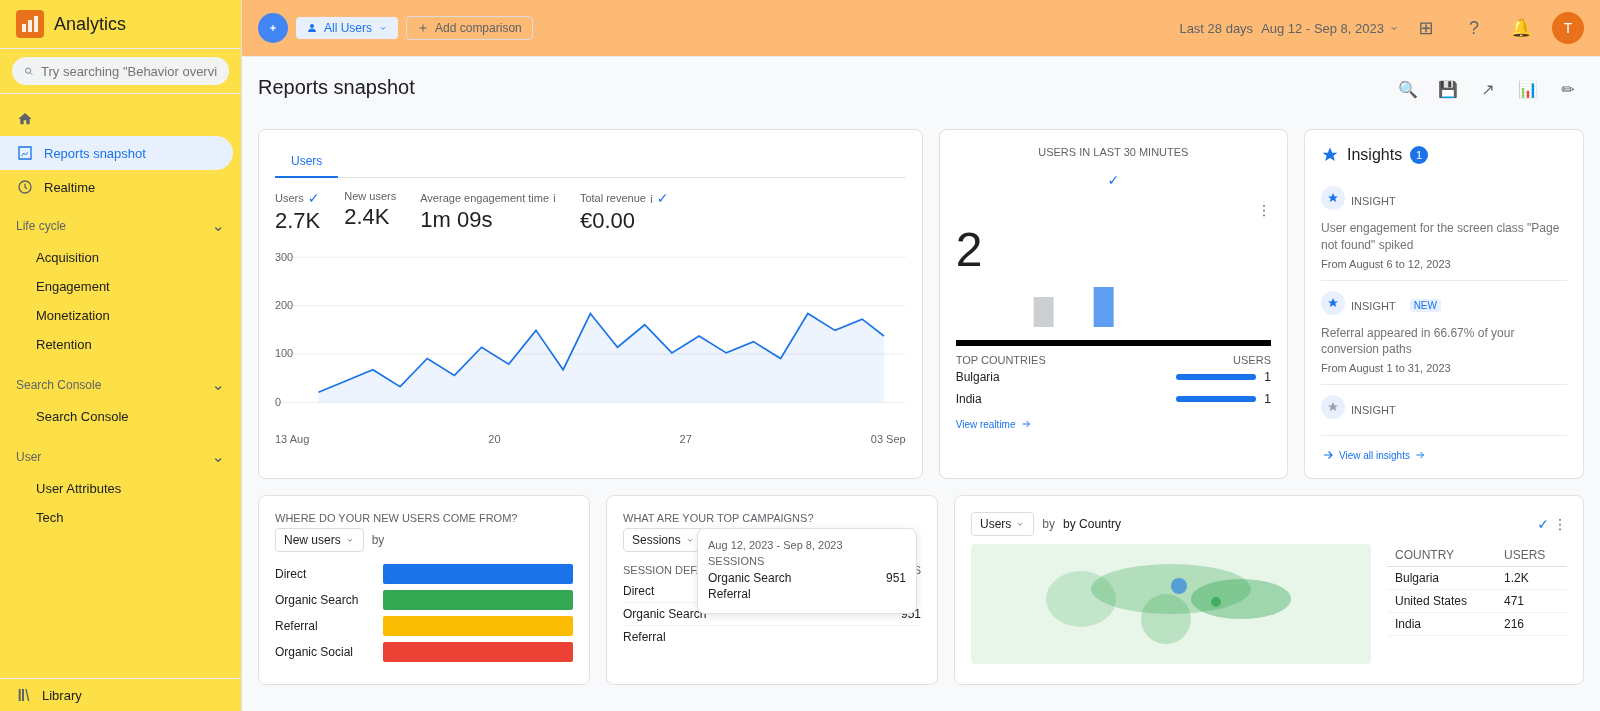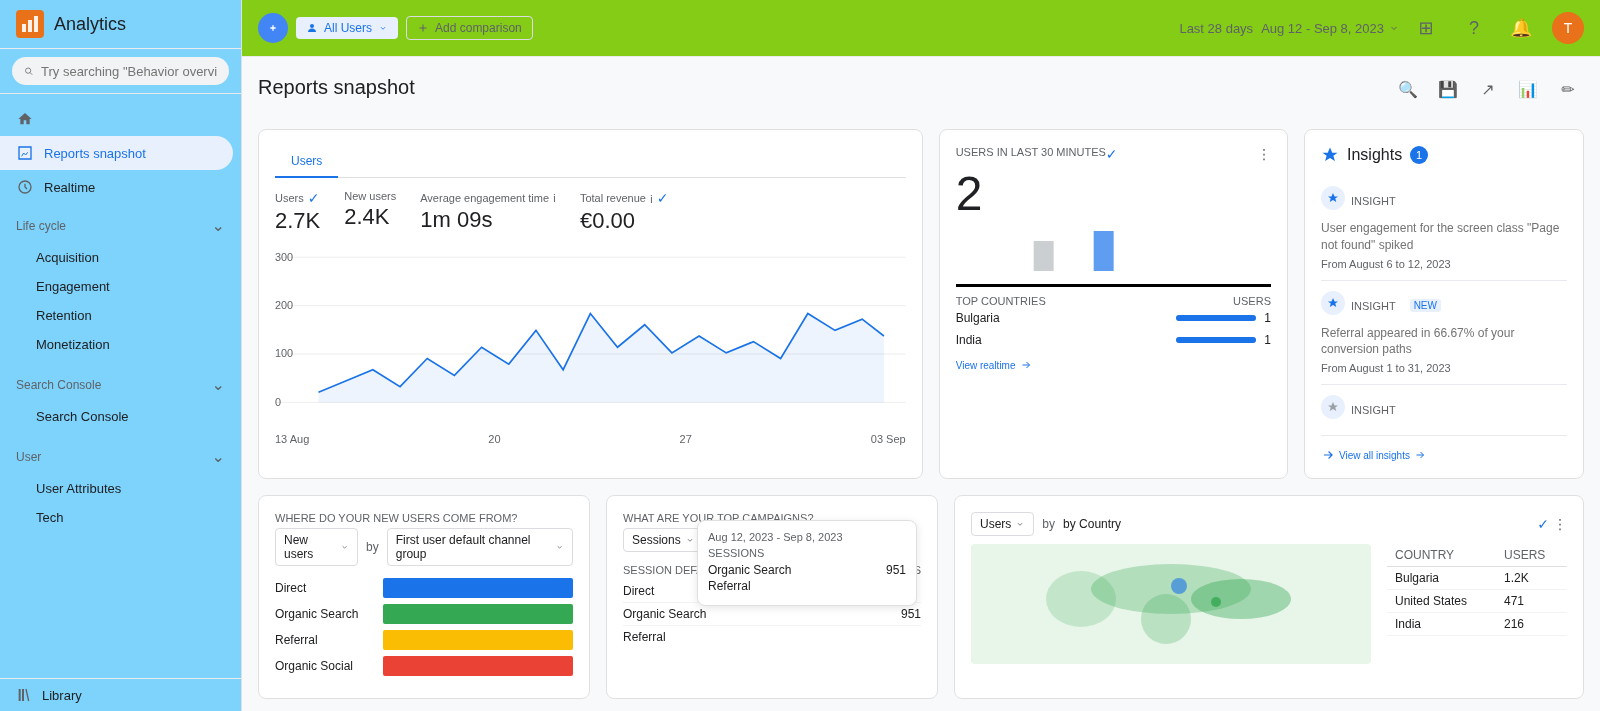--- a/index.html
+++ b/index.html
@@ -1,37 +1,37 @@
 <!DOCTYPE html>
 <html><head>
   <meta charset="utf-8">
   <style>
     * { box-sizing: border-box; margin: 0; padding: 0; }
     body { font-family: 'Google Sans', Arial, sans-serif; background: #f8f9fa; color: #202124; font-size: 13px; display: flex; height: 711px; overflow: hidden; }
 
     
-    .sidebar { width: 242px; background: #7dd3fc; border-right: 1px solid #e0e0e0; display: flex; flex-direction: column; flex-shrink: 0; }
+    .sidebar { width: 242px; background: #fde047; border-right: 1px solid #e0e0e0; display: flex; flex-direction: column; flex-shrink: 0; }
     .sidebar-header { display: flex; align-items: center; gap: 10px; padding: 10px 16px; border-bottom: 1px solid #e8eaed; }
     .sidebar-logo { width: 28px; height: 28px; background: #e8711a; border-radius: 4px; display: flex; align-items: center; justify-content: center; color: #fff; font-weight: bold; font-size: 14px; }
     .sidebar-title { font-size: 18px; font-weight: 400; color: #202124; }
     .sidebar-search { padding: 8px 12px; border-bottom: 1px solid #e8eaed; }
     .sidebar-search-box { display: flex; align-items: center; background: #f1f3f4; border-radius: 24px; padding: 6px 12px; gap: 8px; }
     .sidebar-search-box input { border: none; background: transparent; outline: none; font-size: 13px; color: #202124; flex: 1; }
     .sidebar-nav { flex: 1; overflow-y: auto; padding: 8px 0; }
     .nav-item { display: flex; align-items: center; gap: 10px; padding: 8px 16px; cursor: pointer; color: #202124; font-size: 13px; border-radius: 0 24px 24px 0; margin-right: 8px; }
     .nav-item.active { background: #e8f0fe; color: #1a73e8; font-weight: 500; }
     .nav-item .icon { width: 18px; height: 18px; flex-shrink: 0; display: flex; align-items: center; justify-content: center; }
     .nav-section { padding: 4px 0; }
     .nav-section-header { display: flex; align-items: center; justify-content: space-between; padding: 8px 16px; cursor: pointer; font-size: 12px; color: #5f6368; font-weight: 500; }
     .nav-sub-item { display: flex; align-items: flex-end; gap: 10px; padding: 7px 16px 7px 36px; cursor: pointer; color: #202124; font-size: 13px; }
     .sidebar-bottom { padding: 8px 16px; border-top: 1px solid #e8eaed; display: flex; align-items: center; gap: 10px; }
 
     
     .main { flex: 1; display: flex; flex-direction: column; overflow: hidden; }
-    .topbar { display: flex; align-items: center; gap: 12px; padding: 10px 16px; background: #84cc16; border-bottom: 1px solid #e8eaed; }
+    .topbar { display: flex; align-items: center; gap: 12px; padding: 10px 16px; background: #fdba74; border-bottom: 1px solid #e8eaed; }
     .topbar-left { display: flex; align-items: center; gap: 8px; }
     .topbar-logo { width: 30px; height: 30px; border-radius: 50%; background: #4285f4; display: flex; align-items: center; justify-content: center; color: #fff; font-size: 12px; }
     .topbar-badge { display: flex; align-items: center; gap: 6px; background: #e8f0fe; border-radius: 4px; padding: 4px 10px; font-size: 12px; color: #1a73e8; }
     .topbar-add { display: flex; align-items: center; gap: 6px; padding: 4px 10px; border: 1px solid #dadce0; border-radius: 4px; font-size: 12px; color: #5f6368; cursor: pointer; }
     .topbar-right { margin-left: auto; display: flex; align-items: center; gap: 8px; }
     .date-range { font-size: 13px; color: #5f6368; display: flex; align-items: center; gap: 4px; }
     .content-area { flex: 1; overflow-y: auto; padding: 16px; }
     .page-title { font-size: 20px; font-weight: 400; color: #202124; margin-bottom: 16px; }
     .page-toolbar { display: flex; align-items: center; justify-content: flex-end; gap: 8px; margin-bottom: 12px; }
     .toolbar-btn { width: 32px; height: 32px; border-radius: 50%; border: none; background: transparent; cursor: pointer; display: flex; align-items: center; justify-content: center; color: #5f6368; font-size: 16px; }
@@ -89,21 +89,21 @@
     .icon-svg { width: 16px; height: 16px; }
 
     .collapse-icon { font-size: 16px; color: #5f6368; }
 
     .nav-section-header .collapse-icon { transition: transform 0.2s; }
 
     .topbar-icons { display: flex; align-items: center; gap: 12px; }
     .topbar-icon-btn { width: 36px; height: 36px; border-radius: 50%; border: none; background: transparent; cursor: pointer; display: flex; align-items: center; justify-content: center; color: #5f6368; font-size: 18px; }
     .user-avatar { width: 32px; height: 32px; border-radius: 50%; background: #e8711a; color: #fff; display: flex; align-items: center; justify-content: center; font-size: 14px; font-weight: 500; cursor: pointer; }
 
-    .sessions-tooltip { background: #fff; border: 1px solid #e0e0e0; border-radius: 8px; padding: 10px; position: absolute; top: 24px; right: 20px; width: 220px; box-shadow: 0 2px 8px rgba(0,0,0,0.1); font-size: 12px; z-index: 10; }
+    .sessions-tooltip { background: #fff; border: 1px solid #e0e0e0; border-radius: 8px; padding: 10px; position: absolute; top: 32px; right: 20px; width: 220px; box-shadow: 0 2px 8px rgba(0,0,0,0.1); font-size: 12px; z-index: 10; }
   </style>
 </head>
 <body>
 
 <div class="sidebar">
   <div class="sidebar-header">
     <div class="sidebar-logo">
       <svg width="18" height="18" viewBox="0 0 18 18">
         <rect x="1" y="9" width="4" height="8" fill="#fff" opacity="0.9"></rect>
         <rect x="7" y="5" width="4" height="12" fill="#fff" opacity="0.9"></rect>
@@ -158,24 +158,24 @@
         <span>Life cycle</span>
         <span class="collapse-icon">⌄</span>
       </div>
       <div class="nav-sub-item">
         <span>Acquisition</span>
       </div>
       <div class="nav-sub-item">
         <span>Engagement</span>
       </div>
       <div class="nav-sub-item">
+        <span>Monetization</span>
+      </div>
+      <div class="nav-sub-item">
         <span>Retention</span>
-      </div>
-      <div class="nav-sub-item">
-        <span>Monetization</span>
       </div>
     </div>
 
     <div class="nav-section">
       <div class="nav-section-header">
         <span>Search Console</span>
         <span class="collapse-icon">⌄</span>
       </div>
       <div class="nav-sub-item">
         <span>Search Console</span>
@@ -319,34 +319,34 @@
           <div class="chart-labels">
             <span>13 Aug</span>
             <span>20</span>
             <span>27</span>
             <span>03 Sep</span>
           </div>
         </div>
       </div>
 
       <div class="card card-realtime" style="min-width:260px;">
-        <div style="display:flex;align-items:flex-start;gap:0;margin-bottom:8px;">
+        <div style="display:flex;align-items:center;gap:14px;margin-bottom:8px;flex-direction:column;">
           <span style="font-size:11px;color:#5f6368;font-weight:500;">USERS IN LAST 30 MINUTES</span>
           <span class="metric-check">✓</span>
           <span style="margin-left:auto;cursor:pointer;color:#5f6368;font-size:14px;">⋮</span>
         </div>
         <div style="font-size:48px;font-weight:300;color:#202124;line-height:1;">2</div>
 
         <div style="height:50px;margin:8px 0;">
           <svg width="100%" height="50" viewBox="0 0 220 50">
             <rect x="30" y="15" width="20" height="30" fill="#9aa0a6" opacity="0.5"></rect>
             <rect x="90" y="5" width="20" height="40" fill="#1a73e8" opacity="0.7"></rect>
           </svg>
         </div>
-        <div style="font-size:11px;color:#5f6368;font-weight:500;display:flex;justify-content:space-between;border-top:3px solid #000000;padding-top:8px;">
+        <div style="font-size:11px;color:#5f6368;font-weight:500;display:flex;justify-content:space-between;border-top:6px solid #000000;padding-top:8px;">
           <span>TOP COUNTRIES</span>
           <span>USERS</span>
         </div>
         <div>
           <div style="display:flex;align-items:center;justify-content:space-between;padding:4px 0;font-size:12px;">
             <span>Bulgaria</span>
             <div style="display:flex;align-items:center;gap:8px;">
               <div style="width:80px;height:6px;background:#e0e0e0;border-radius:3px;">
                 <div style="width:100%;height:6px;background:#1a73e8;border-radius:3px;"></div>
               </div>
@@ -431,26 +431,20 @@
       <div class="bottom-card" style="flex:1;max-width:380px;">
         <div class="bottom-card-title">WHERE DO YOUR NEW USERS COME FROM?</div>
         <div class="bottom-card-controls">
           <div class="select-btn">
             <span>New users</span>
             <svg width="10" height="10" viewBox="0 0 24 24">
                 <path d="M7 10l5 5 5-5" fill="none" stroke="#5f6368" stroke-width="2"></path>
               </svg>
           </div>
           <span style="font-size:12px;color:#5f6368;">by</span>
-          <div class="select-btn">
-            <span>First user default channel group</span>
-            <svg width="10" height="10" viewBox="0 0 24 24">
-                <path d="M7 10l5 5 5-5" fill="none" stroke="#5f6368" stroke-width="2"></path>
-              </svg>
-          </div>
         </div>
 
         <div>
           <div class="bar-row">
             <span class="bar-label">Direct</span>
             <div style="flex:1;height:20px;background:#1a73e8;border-radius:2px;width:70%;"></div>
           </div>
           <div class="bar-row">
             <span class="bar-label">Organic Search</span>
             <div style="flex:1;height:20px;background:#34a853;border-radius:2px;width:55%;"></div>

